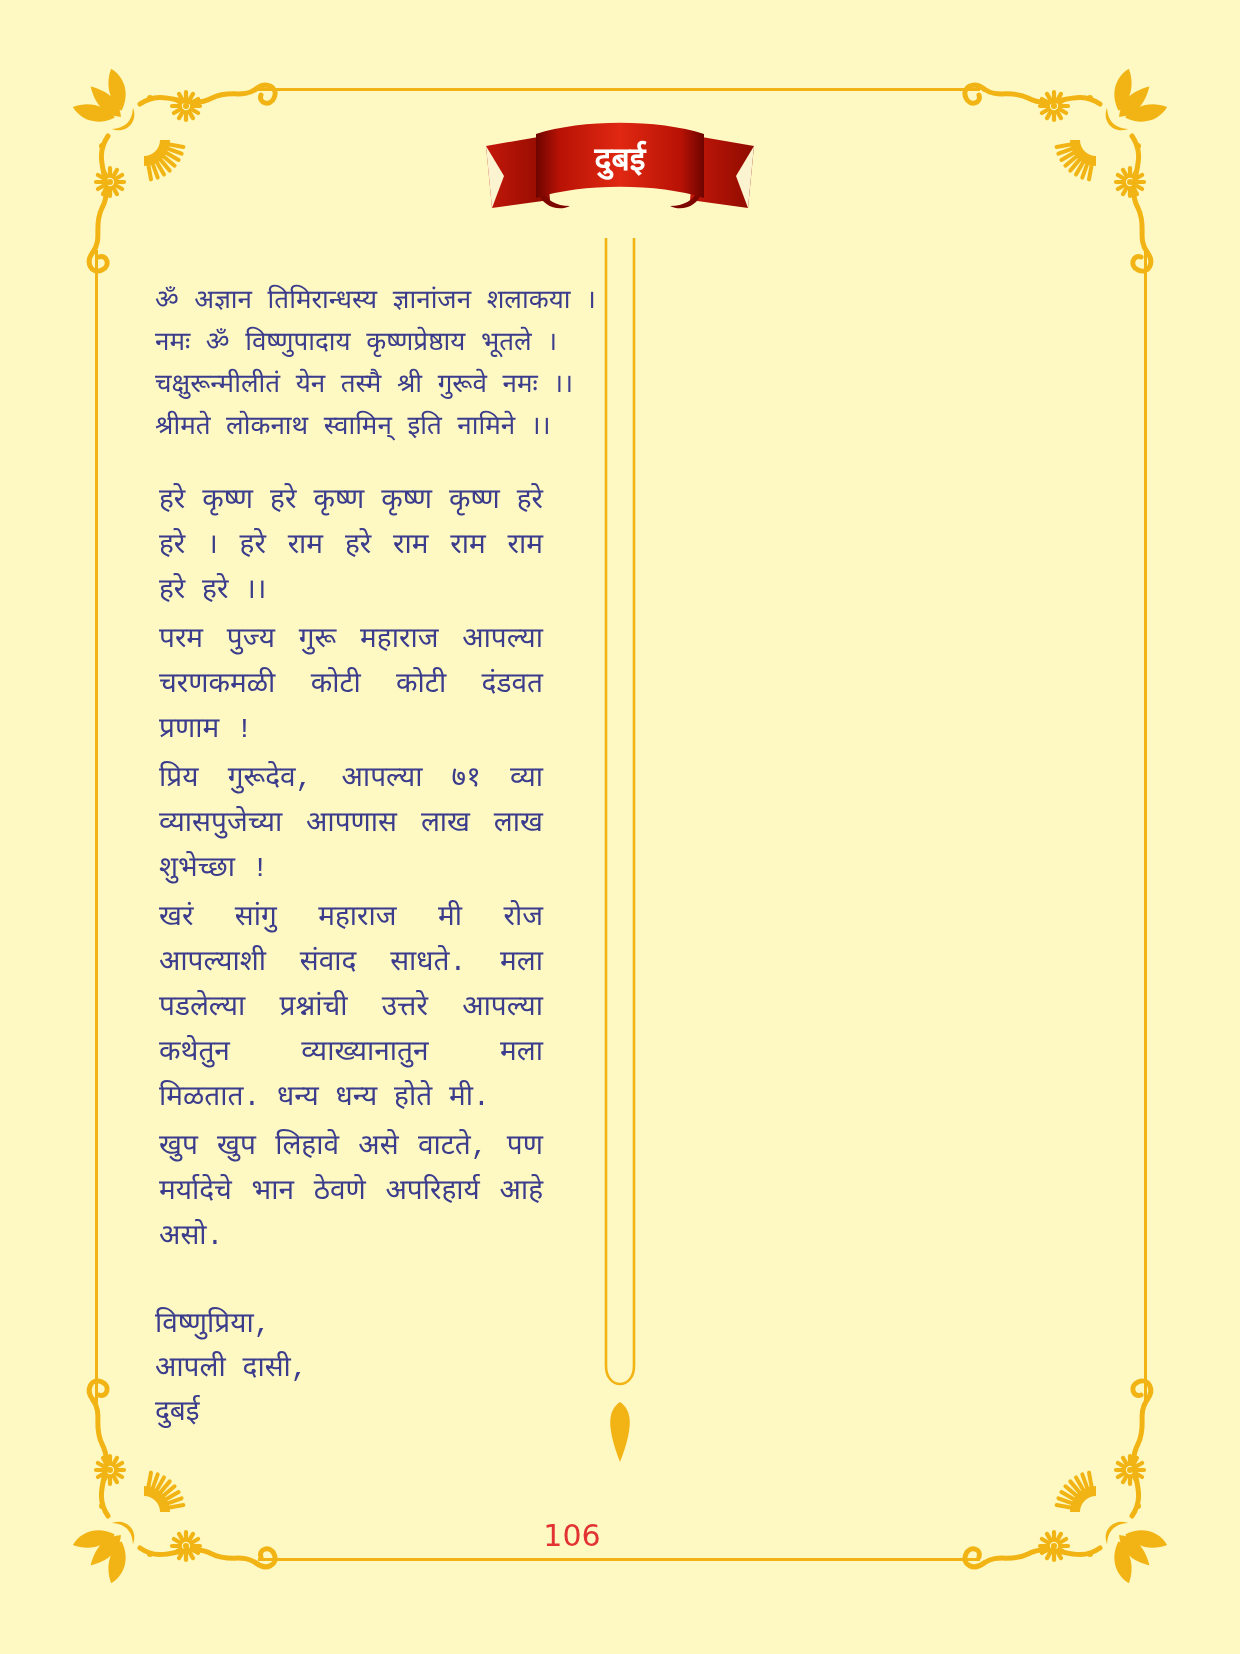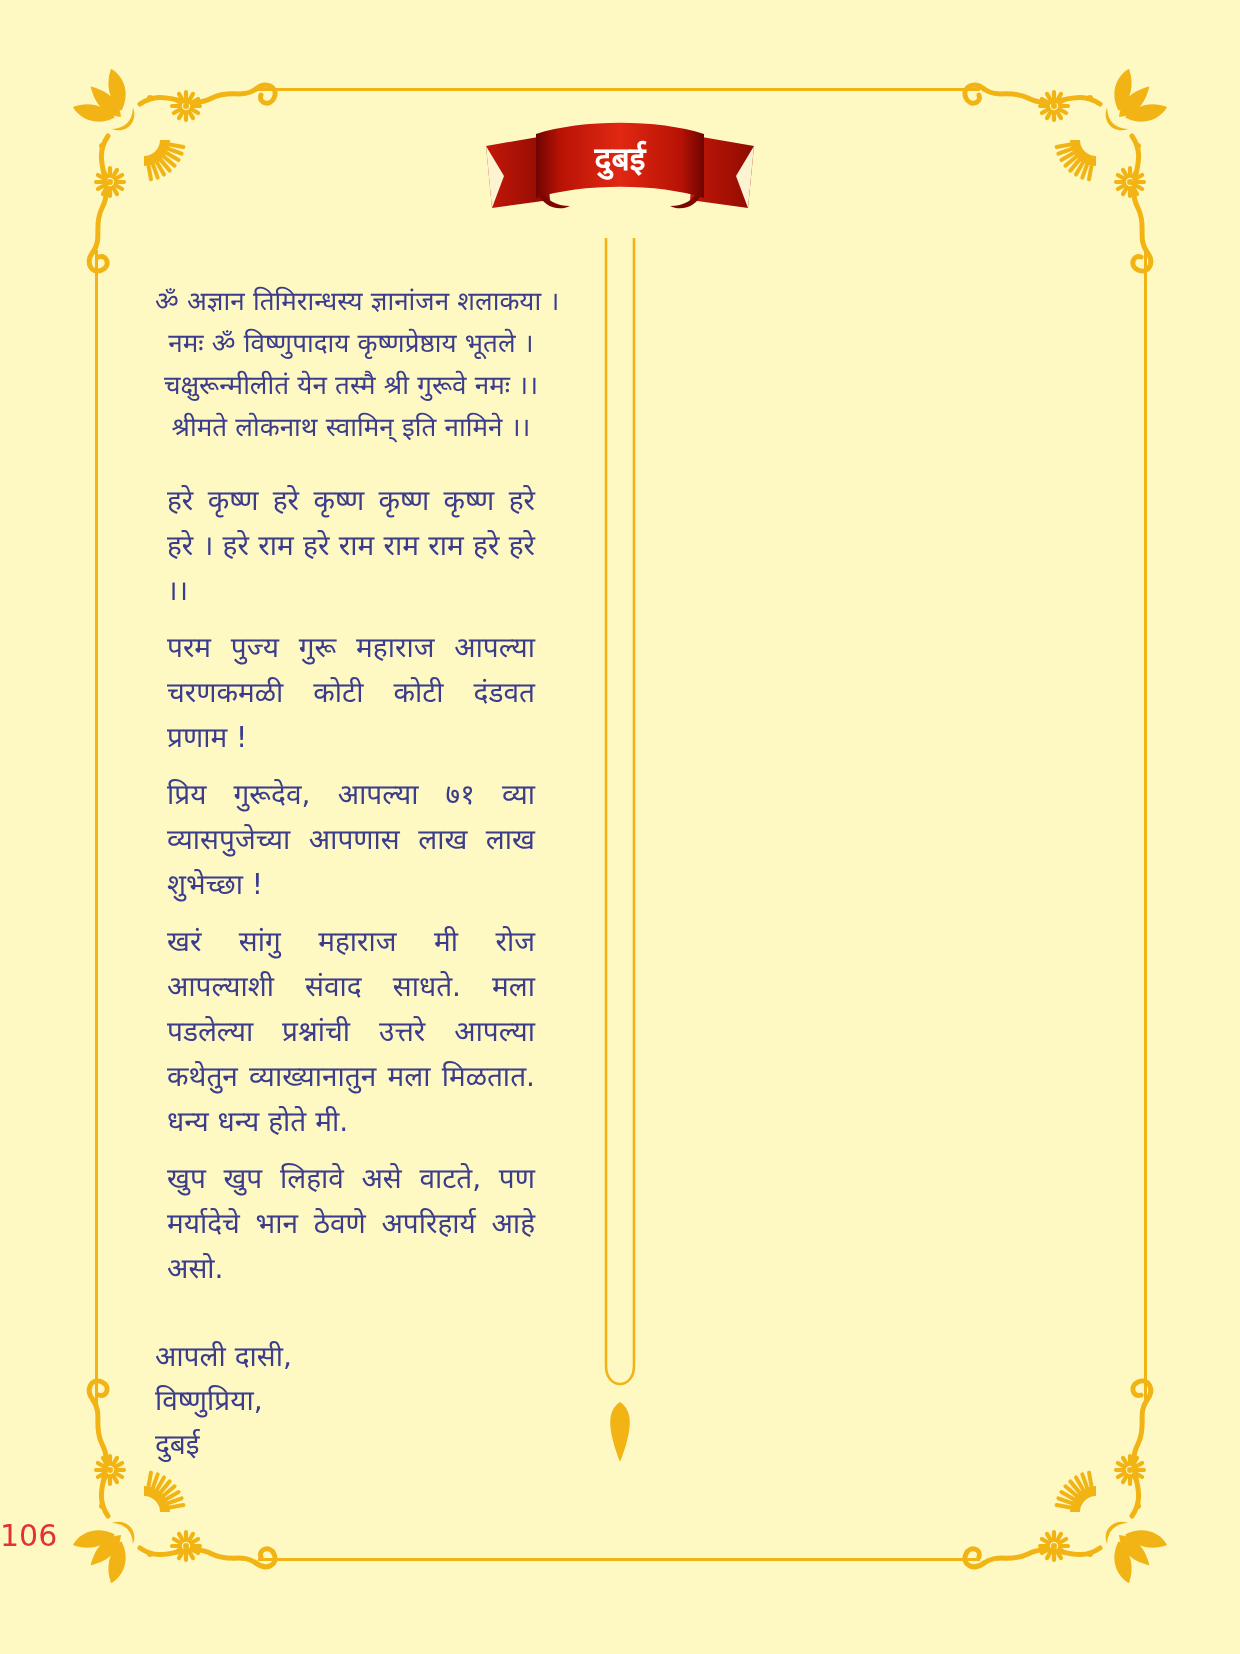--- a/index.html
+++ b/index.html
@@ -29,40 +29,42 @@
     font-family:"DejaVu Sans","Liberation Sans",sans-serif;
     font-weight:bold;
   }
   
   .divider{position:absolute;left:602px;top:238px;width:36px;height:1224px;}
   .divider svg{width:100%;height:100%;display:block;}
   
   .letter{
     position:absolute;left:155px;top:280px;width:392px;
     color:#3B3D8C;
+    font-family:Liberation Mono, monospace;
   }
   .invocation{
     text-align:center;
     font-size:26px;line-height:42px;
     margin:0 0 30px 0;
   }
   .invocation div{white-space:nowrap;}
   .body-par{
-    margin:12px;
+    margin:4px;
     font-size:28px;line-height:45px;
     text-align:justify;
   }
   .body-par.indent{text-indent:62px;}
   .signature{
     margin-top:44px;
     font-size:28px;line-height:44px;
   }
   
   .page-number{
     position:absolute;left:0;top:1518px;width:1144px;
+    text-align:center;
     font-size:30px;color:#E23232;
   }
 </style>
 </head>
 <body>
 
 <div class="page">
 
   <div class="frame-line fl-top"></div>
   <div class="frame-line fl-bottom"></div>
@@ -190,21 +192,21 @@
       <div>श्रीमते लोकनाथ स्वामिन् इति नामिने ।।</div>
     </div>
 
     <p class="body-par">हरे कृष्ण हरे कृष्ण कृष्ण कृष्ण हरे हरे । हरे राम हरे राम राम राम हरे हरे ।।</p>
     <p class="body-par">परम पुज्य गुरू महाराज आपल्या चरणकमळी कोटी कोटी दंडवत प्रणाम !</p>
     <p class="body-par">प्रिय गुरूदेव, आपल्या ७१ व्या व्यासपुजेच्या आपणास लाख लाख शुभेच्छा !</p>
     <p class="body-par">खरं सांगु महाराज मी रोज आपल्याशी संवाद साधते. मला पडलेल्या प्रश्नांची उत्तरे आपल्या कथेतुन व्याख्यानातुन मला मिळतात. धन्य धन्य होते मी.</p>
     <p class="body-par">खुप खुप लिहावे असे वाटते, पण मर्यादेचे भान ठेवणे अपरिहार्य आहे असो.</p>
 
     <div class="signature">
+      <div>विष्णुप्रिया,</div>
       <div>आपली दासी,</div>
-      <div>विष्णुप्रिया,</div>
       <div>दुबई</div>
     </div>
   </div>
 
   <div class="page-number">106</div>
 
 </div>
 
 </body></html>

